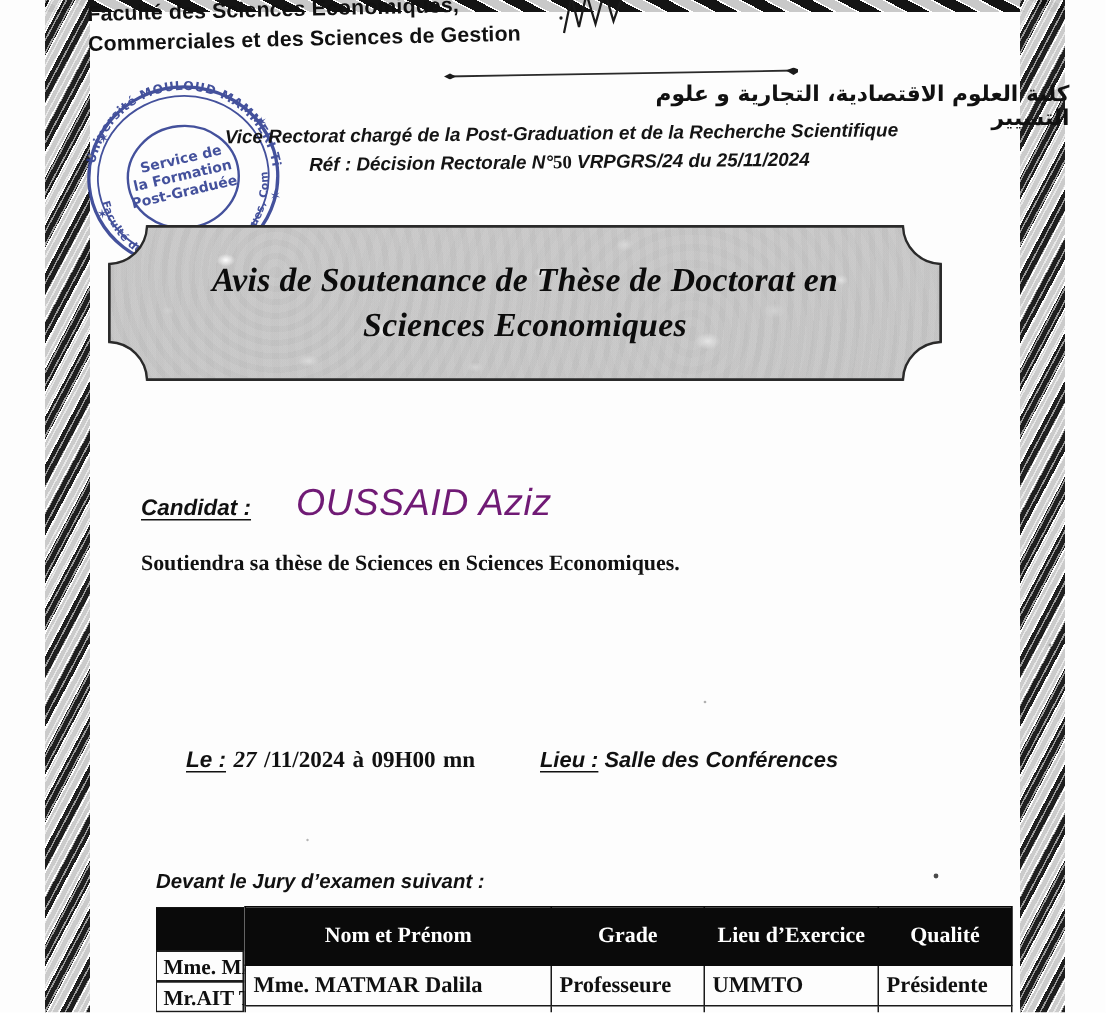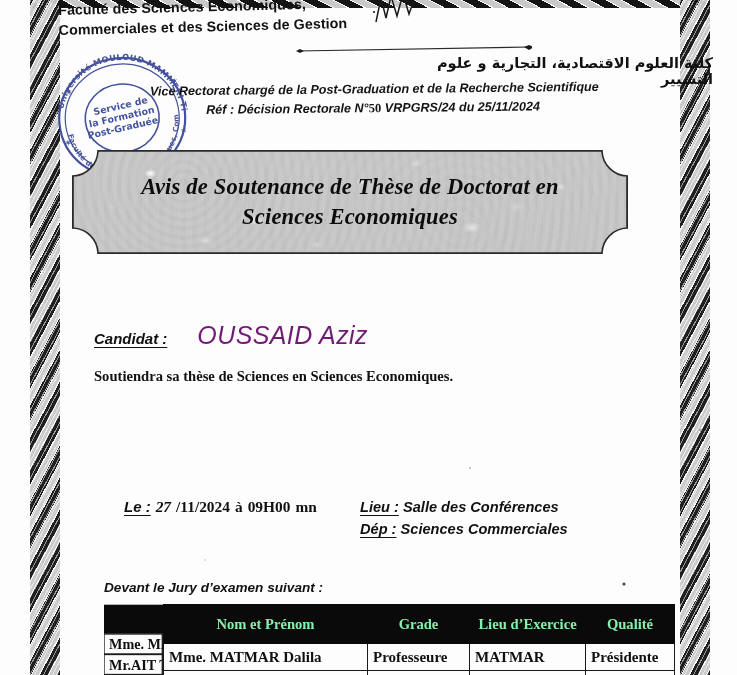--- a/index.html
+++ b/index.html
@@ -216,21 +216,21 @@
 
   
   .tbl{
     position:absolute;left:163px;top:604px;
     width:475px;
     border-collapse:collapse;
     font-family:"Liberation Serif",serif;
     table-layout:fixed;
   }
   .tbl th{
-    background:#0a0a0a;color:#86efac;
+    background:#0a0a0a;color:#ffffff;
     font-size:14.6px;font-weight:bold;
     padding:4px 4px;
     border:1.3px solid #0a0a0a;
     text-align:center;
     height:30px;
     vertical-align:middle;
   }
   .tbl td{
     border:1.3px solid #1a1a1a;
     font-size:15px;font-weight:bold;
@@ -346,24 +346,20 @@
     <span>à</span>
     <span>09H00</span>
     <span>mn</span>
   </div>
 
   <div class="where">
     <div>
       <span class="u">Lieu :</span>
       <span>Salle des Conférences</span>
     </div>
-    <div>
-      <span class="u">Dép :</span>
-      <span>Sciences Commerciales</span>
-    </div>
   </div>
 
   <div class="jury-lbl">Devant le Jury d’examen suivant :</div>
 
   <svg class="tbl-name-overlay" viewBox="0 0 59 72" preserveAspectRatio="none">
     <rect x="0" y="0.7" width="59" height="29" fill="#0a0a0a"></rect>
     <rect x="0" y="30" width="58.3" height="20.5" fill="none" stroke="#1a1a1a" stroke-width="1.3"></rect>
     <rect x="0" y="50" width="58.3" height="20.5" fill="none" stroke="#1a1a1a" stroke-width="1.3"></rect>
     <text x="5" y="45" font-family="Liberation Serif, serif" font-size="14.2" font-weight="bold" fill="#101010">Mme. MA</text>
     <text x="5" y="66" font-family="Liberation Serif, serif" font-size="14.2" font-weight="bold" fill="#101010">Mr.AIT T</text>
@@ -375,21 +371,21 @@
         <th class="c-nom">Nom et Prénom</th>
         <th class="c-grade">Grade</th>
         <th class="c-lieu">Lieu d’Exercice</th>
         <th class="c-qual">Qualité</th>
       </tr>
     </thead>
     <tbody>
       <tr>
         <td>Mme. MATMAR Dalila</td>
         <td>Professeure</td>
-        <td>MATMAR</td>
+        <td>UMMTO</td>
         <td>Présidente</td>
       </tr>
       <tr>
         <td>Mr.AIT TALEB Abdelhamid</td>
         <td>Professeur</td>
         <td>UMMTO</td>
         <td>Rapporteur</td>
       </tr>
 
     </tbody>

